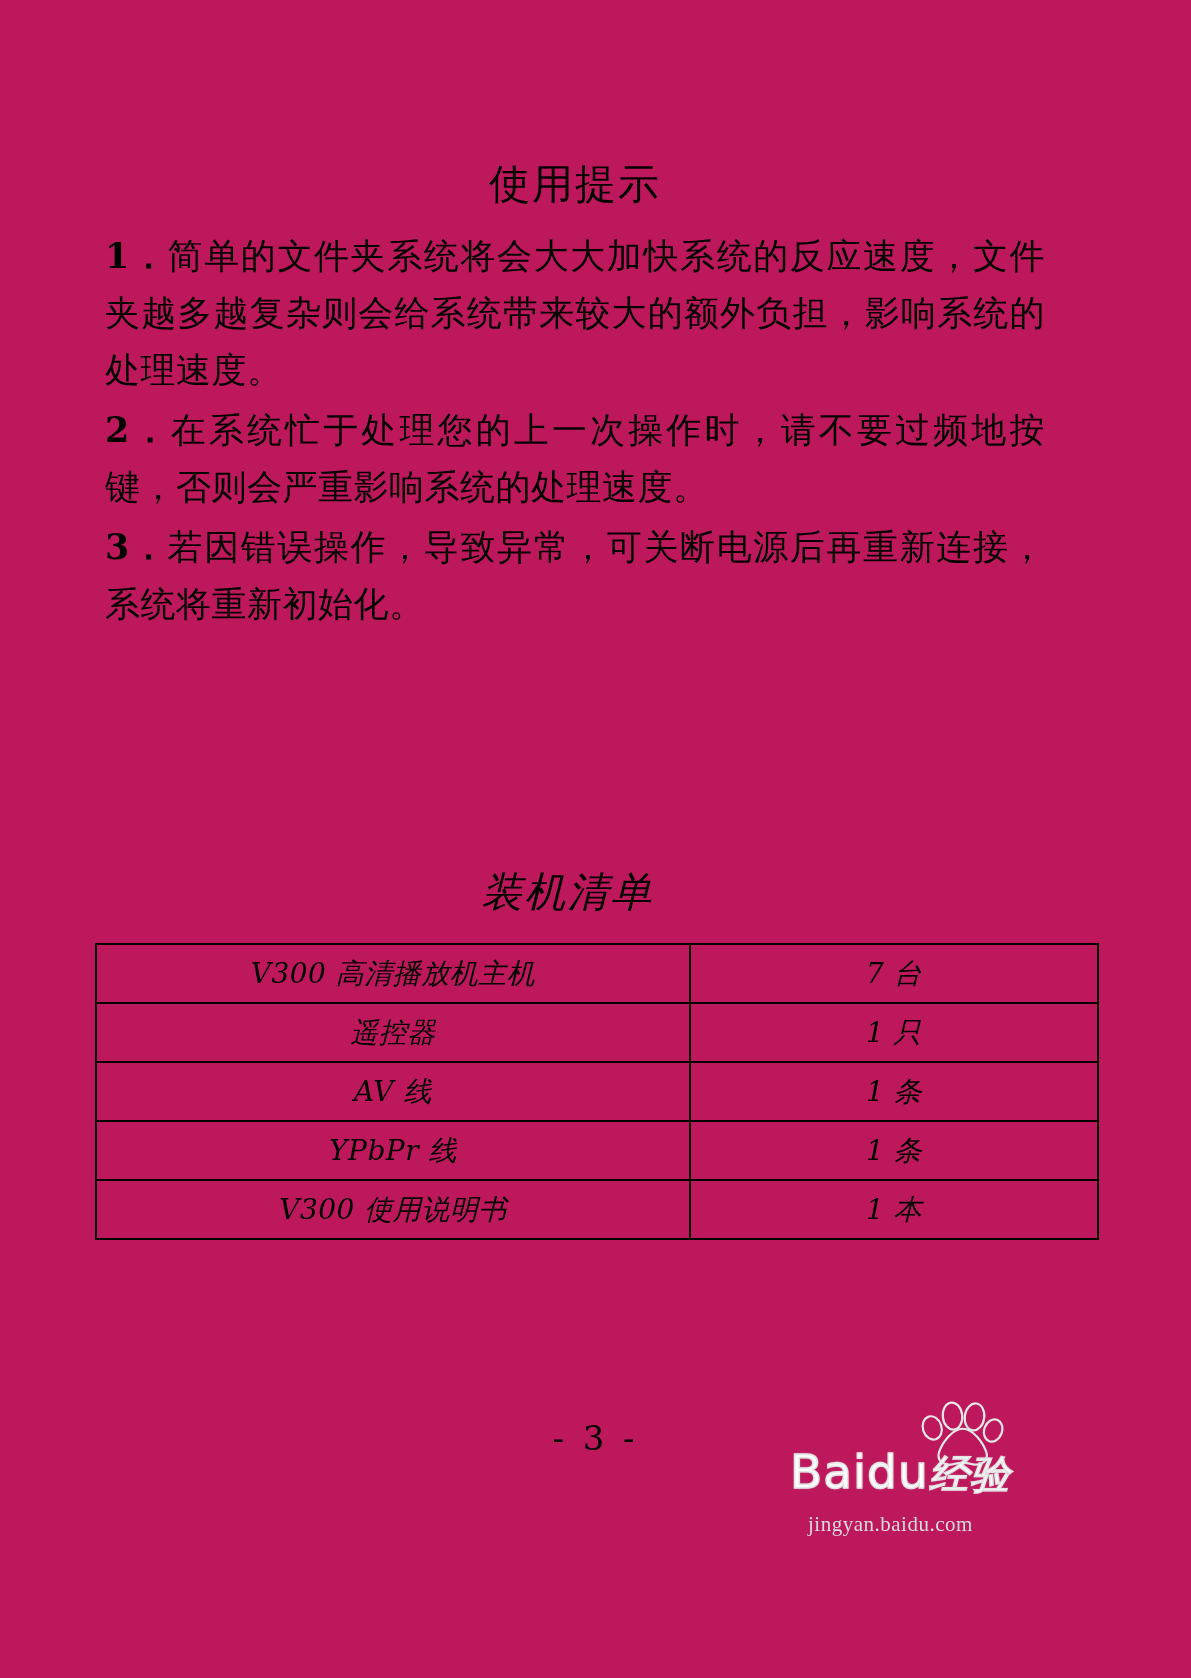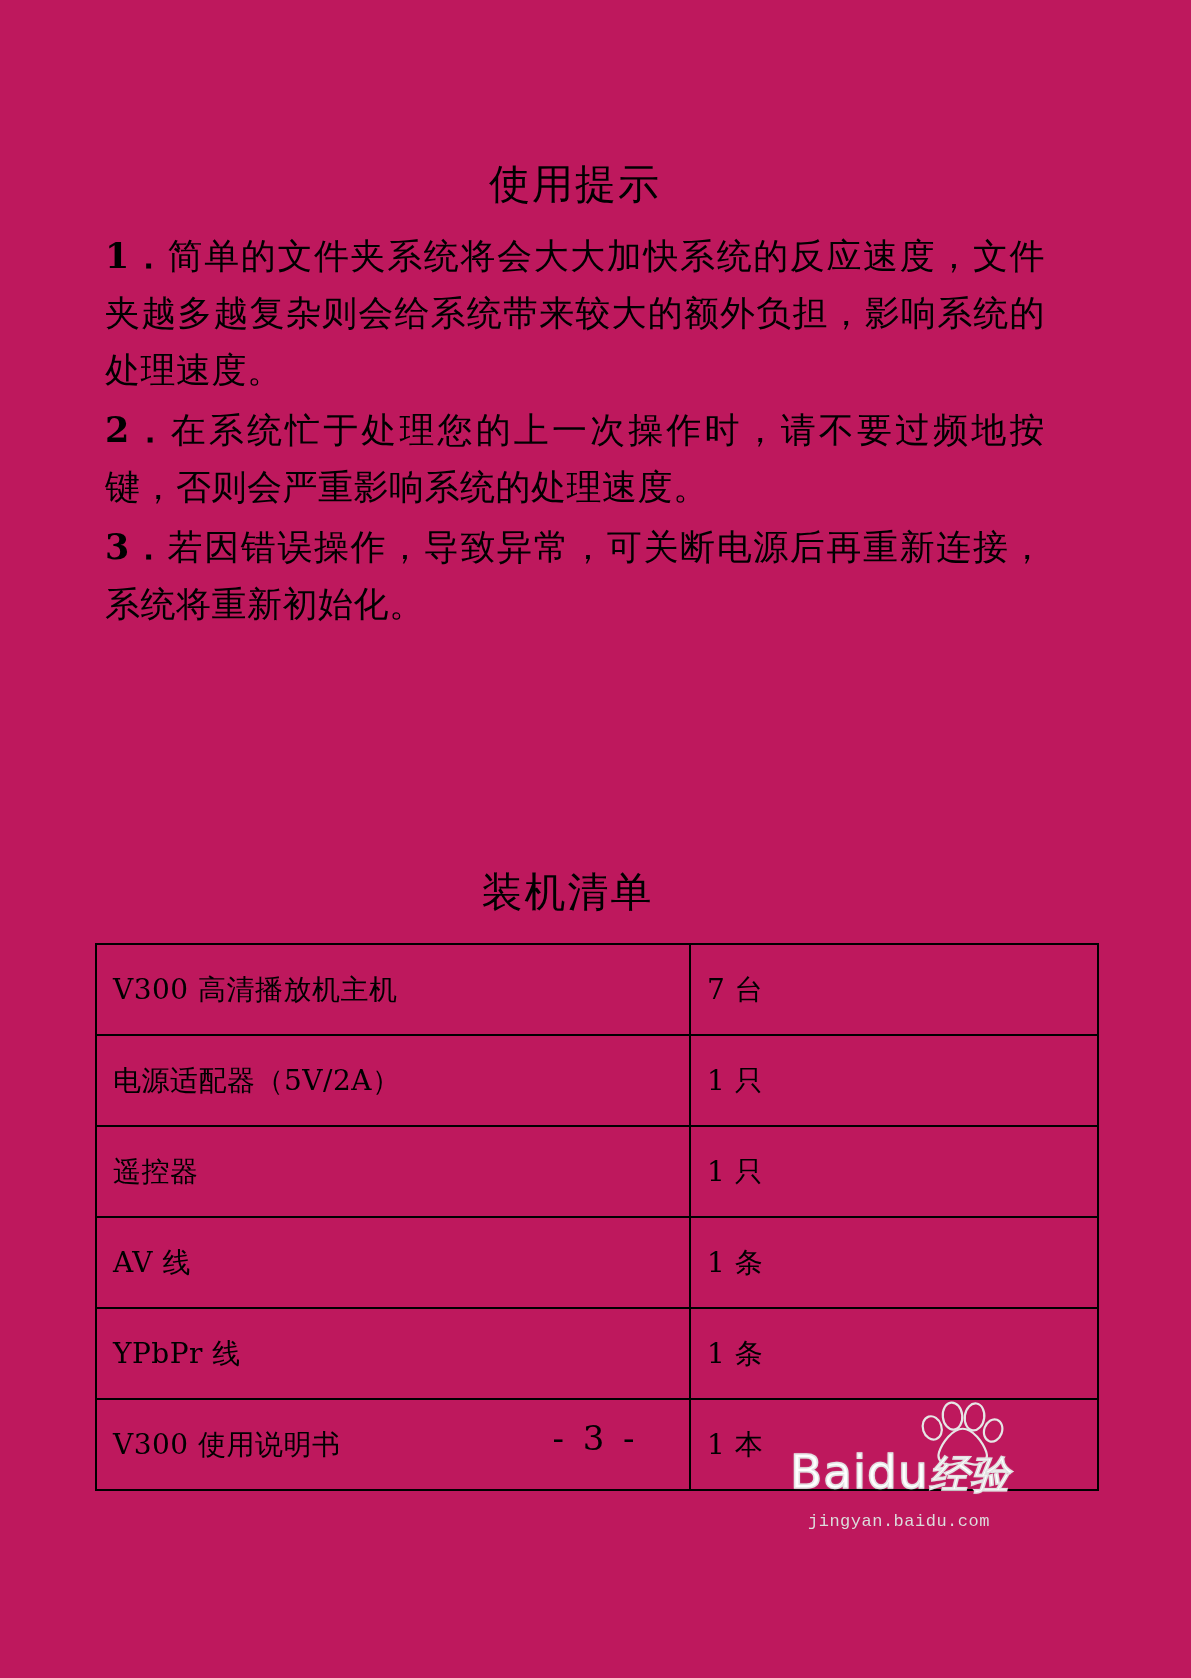--- a/index.html
+++ b/index.html
@@ -66,44 +66,46 @@
     letter-spacing: 0.5px;
     margin-top: 2px;
   }
 
   
   .packing-section {
     position: absolute;
     left: 95px;
     top: 868px;
     width: 945px;
+    font-style: italic;
   }
 
   .packing-title {
     text-align: center;
     font-size: 41px;
     font-weight: 400;
     letter-spacing: 2px;
     line-height: 1.2;
     margin: 0 0 26px 0;
   }
 
   table.packing-table {
     border-collapse: collapse;
     width: 938px;
     table-layout: fixed;
   }
   table.packing-table td {
     border: 2px solid #000000;
     height: 57px;
-    padding: 16px 16px;
+    padding: 0 16px;
     font-size: 28px;
     vertical-align: middle;
     letter-spacing: 0.5px;
     font-family: "DejaVu Serif", "Liberation Serif", serif;
+    text-align: center;
   }
   td.col-item { width: 560px; }
   td.col-qty  { width: 374px; }
 
   
   .page-number {
     position: absolute;
     left: 0;
     right: 0;
     top: 1418px;
@@ -146,23 +148,23 @@
   }
   .wm-brand .wm-cn {
     font-family: "DejaVu Sans", "Liberation Sans", sans-serif;
     font-size: 40px;
     font-style: italic;
   }
   .wm-url {
     position: absolute;
     left: 18px;
     top: 112px;
-    font-size: 17px;
+    font-size: 21px;
     color: #dcdcdc;
-    font-family: Liberation Mono, monospace;
+    font-family: Liberation Serif, serif;
     letter-spacing: 0.5px;
     white-space: nowrap;
   }
 </style>
 </head>
 <body>
 
 <div class="page">
 
   <section class="tips-section">
@@ -186,24 +188,20 @@
   </section>
 
   <section class="packing-section">
     <h1 class="packing-title">装机清单</h1>
 
     <table class="packing-table">
       <tbody>
         <tr>
           <td class="col-item">V300 高清播放机主机</td>
           <td class="col-qty">7 台</td>
-        </tr>
-        <tr>
-          <td class="col-item">电源适配器（5V/2A）</td>
-          <td class="col-qty">1 只</td>
         </tr>
         <tr>
           <td class="col-item">遥控器</td>
           <td class="col-qty">1 只</td>
         </tr>
         <tr>
           <td class="col-item">AV 线</td>
           <td class="col-qty">1 条</td>
         </tr>
         <tr>

